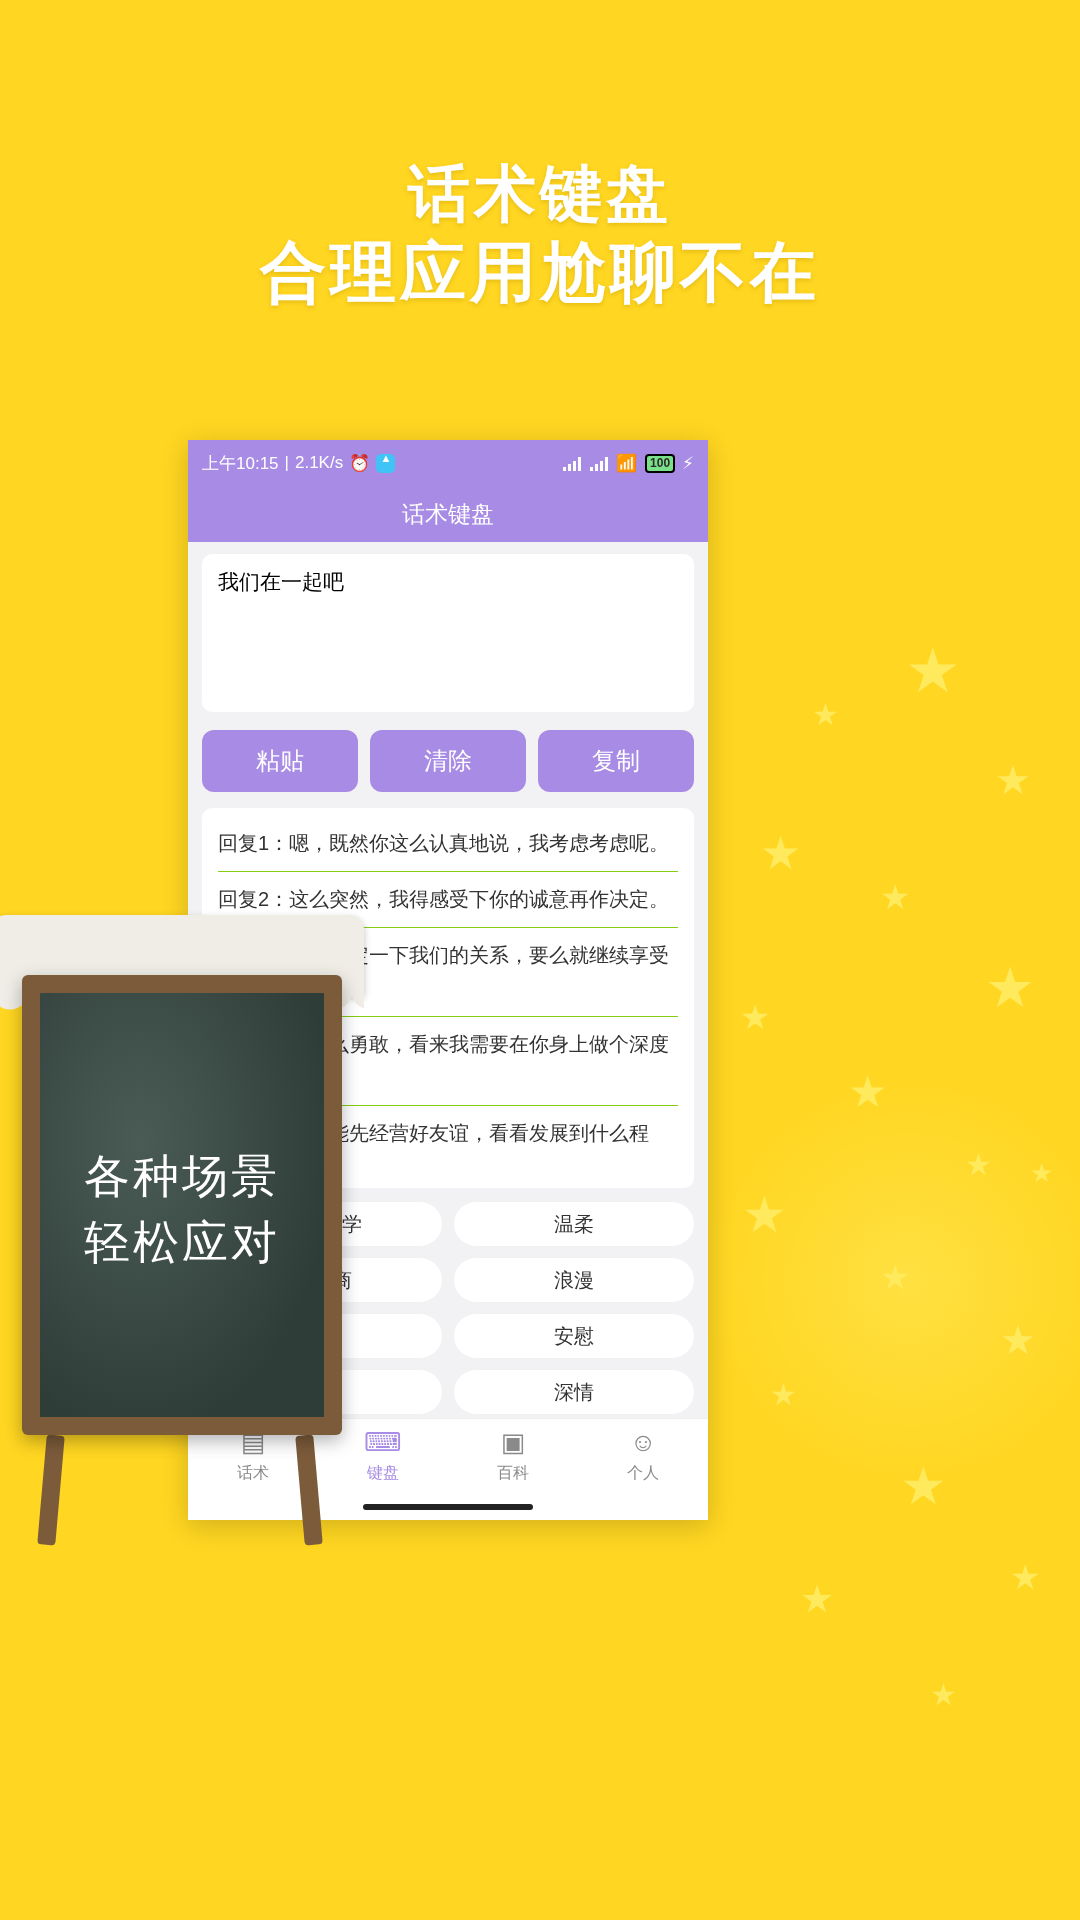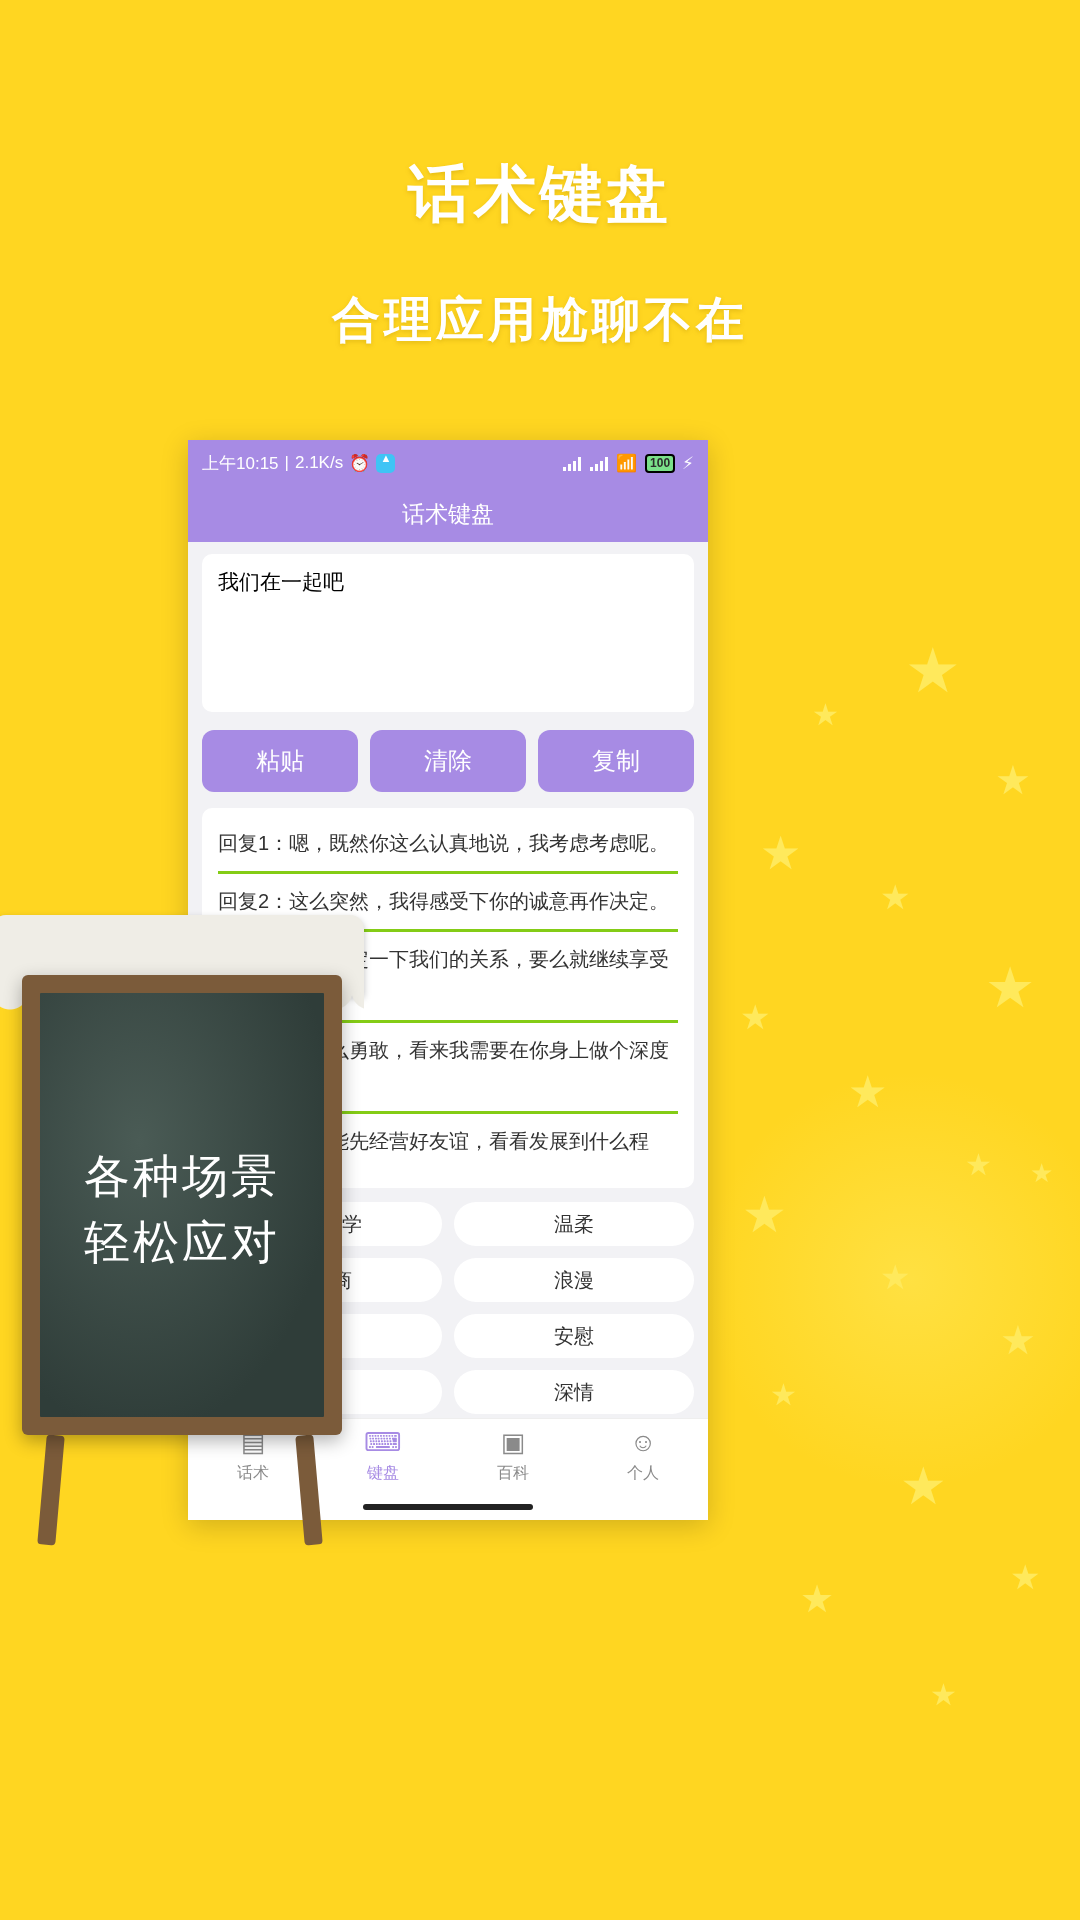--- a/index.html
+++ b/index.html
@@ -15,21 +15,21 @@
   .star{position:absolute;color:#FFE95C;line-height:1;}
   .glow{position:absolute;border-radius:50%;background:radial-gradient(circle,#FFE95C 0%,rgba(255,233,92,0) 70%);}
 
   
   .headline{
     position:absolute;left:0;right:0;top:155px;text-align:center;
     color:#fff;font-weight:bold;letter-spacing:4px;
     text-shadow:0 2px 4px rgba(180,140,0,.35);
   }
   .headline .l1{font-size:62px;line-height:78px;}
-  .headline .l2{font-size:48px;line-height:78px;margin-top:48px;}
+  .headline .l2{font-size:66px;line-height:78px;}
 
   
   .phone{
     position:absolute;left:188px;top:440px;width:520px;height:1080px;
     background:#ffffff;box-shadow:0 6px 26px rgba(0,0,0,.18);
     overflow:hidden;
   }
 
   
   .statusbar{
@@ -77,21 +77,21 @@
     font-size:24px;display:flex;align-items:center;justify-content:center;
     border:none;cursor:pointer;
   }
 
   .replies{
     margin-top:16px;background:#fff;border-radius:10px;padding:8px 16px 10px 16px;
     height:380px;box-sizing:border-box;overflow:hidden;
   }
   .reply{
     font-size:20px;color:#333;line-height:33px;padding:11px 0;
-    border-bottom:3px solid #84cc16;
+    border-bottom:1px solid #84cc16;
   }
   .reply:last-child{border-bottom:none;}
 
   .tagarea{margin-top:14px;display:flex;gap:12px;}
   .tagcol{flex:1;display:flex;flex-direction:column;gap:12px;}
   .tag{
     background:#fff;border-radius:24px;height:44px;display:flex;
     align-items:center;justify-content:center;font-size:20px;color:#333;
   }
 

